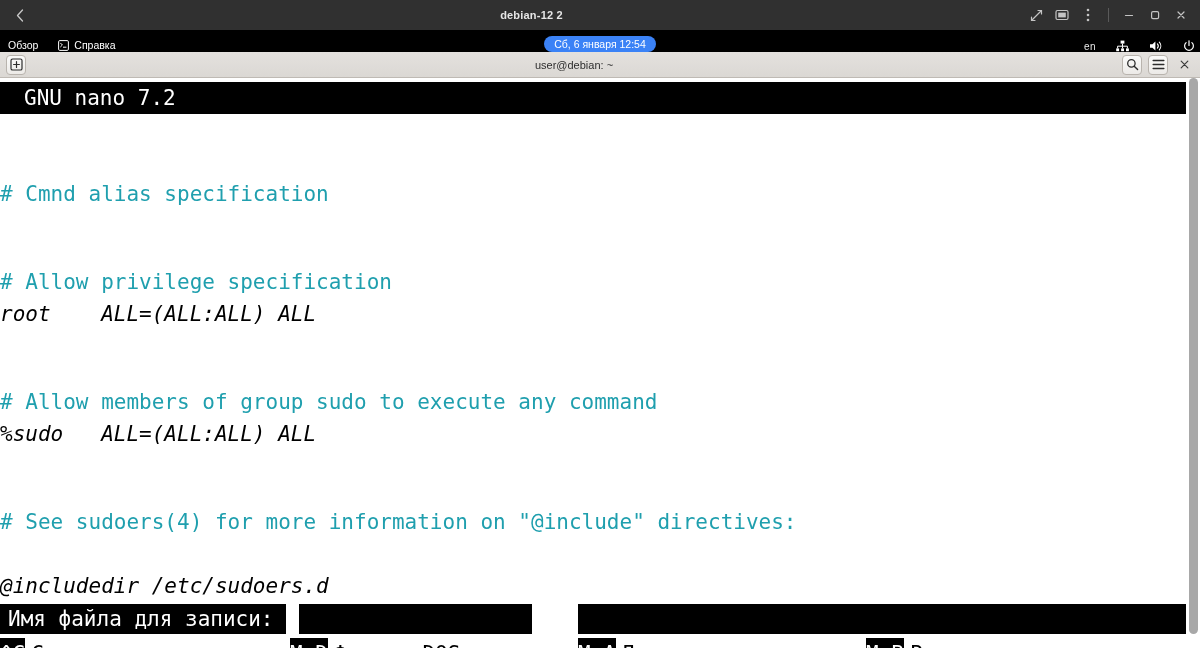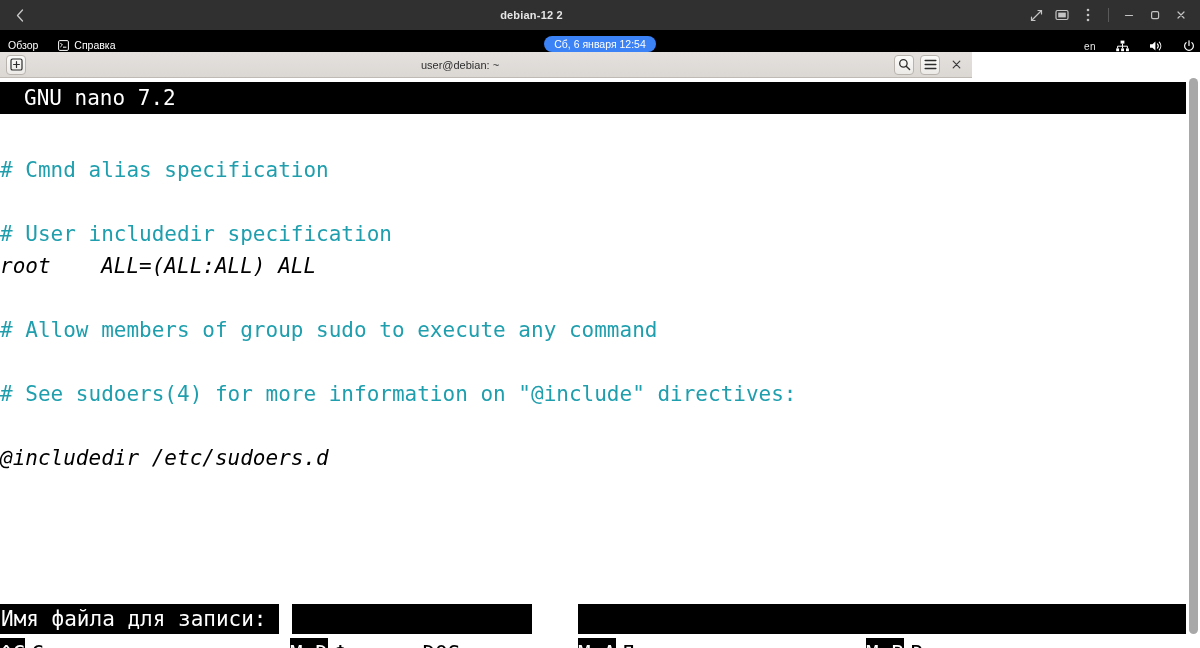--- a/index.html
+++ b/index.html
@@ -134,21 +134,21 @@
     display: flex;
     align-items: center;
     justify-content: center;
     color: #ffffff;
   }
 
   
   .term-header {
     position: absolute;
     top: 52px; left: 0;
-    width: 972px;
+    width: 1200px;
     height: 26px;
     background: linear-gradient(to bottom, #e4e1de 0%, #dbd8d4 100%);
     border-bottom: 1px solid #bfbab4;
     box-sizing: border-box;
     display: flex;
     align-items: center;
     padding: 0 6px;
   }
   .hdr-btn {
     width: 20px;
@@ -219,35 +219,35 @@
   .nano-lines {
     position: absolute;
     top: 44px; left: 0;
     width: 1186px;
   }
   .ln {
     height: 32px;
     white-space: pre;
     overflow: hidden;
   }
-  .cmt { color: #1f9fae; }
+  .cmt { color: #1f9fae; margin-top: 24px; }
   .txt { color: #000000; font-style: italic; }
 
   
   .nano-prompt {
     position: absolute;
     left: 0;
     top: 526px;
     height: 30px;
     background: #000000;
     color: #ffffff;
     white-space: pre;
     display: flex;
     align-items: center;
-    padding-left: 1px;
+    padding-left: 8px;
     box-sizing: border-box;
   }
   .nano-prompt .cursor-cell {
     display: inline-block;
     width: 13px;
     height: 30px;
     background: #ffffff;
   }
   .prompt-pad {
     position: absolute;
@@ -443,24 +443,25 @@
     <div class="nano">
 
       <div class="nano-title">
         <span class="t-left">GNU nano 7.2</span>
       </div>
 
       <div class="nano-lines" id="nano-lines">
           <div class="ln txt"></div>
           <div class="ln cmt"># Cmnd alias specification</div>
           <div class="ln txt"></div>
-          <div class="ln cmt"># User includedir specification</div>
+          <div class="ln cmt"># Allow privilege specification</div>
           <div class="ln txt">root    ALL=(ALL:ALL) ALL</div>
           <div class="ln txt"></div>
           <div class="ln cmt"># Allow members of group sudo to execute any command</div>
+          <div class="ln txt">%sudo   ALL=(ALL:ALL) ALL</div>
           <div class="ln txt"></div>
           <div class="ln cmt"># See sudoers(4) for more information on "@include" directives:</div>
           <div class="ln txt"></div>
           <div class="ln txt">@includedir /etc/sudoers.d</div>
           <div class="ln txt"></div>
           <div class="ln txt"></div>
         </div>
 
       <div class="nano-prompt" id="nano-prompt" style="width: 532px;">
         <span>Имя файла для записи: </span><span class="cursor-cell"></span>

